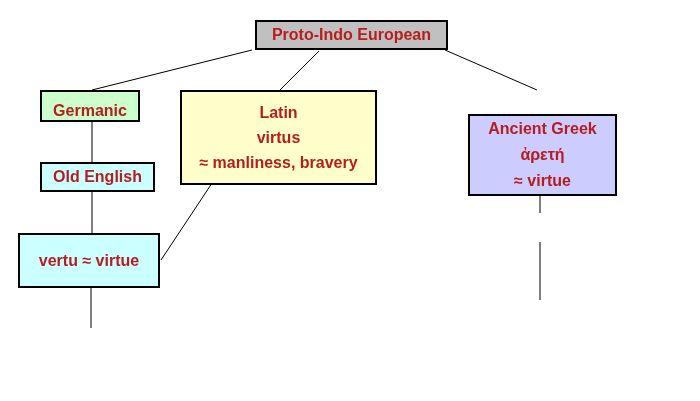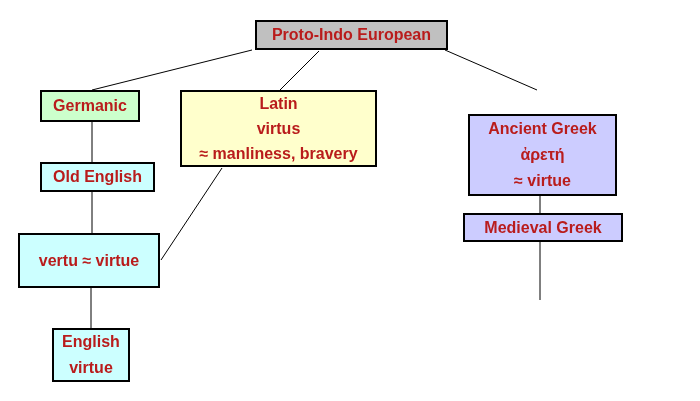--- a/index.html
+++ b/index.html
@@ -33,22 +33,22 @@
     display: flex;
     flex-direction: column;
     align-items: center;
     justify-content: center;
   }
   .nl { width: 100%; }
   .lh25 .nl { line-height: 25px; }
   .lh26 .nl { line-height: 26px; }
 
   #node-proto-indo-european { left: 255px; top: 20px;  width: 193px; height: 30px; background: var(--c-proto, #c0c0c0); }
-  #node-germanic            { left: 40px;  top: 90px;  width: 100px; height: 32px; background: var(--c-germanic, #ccffcc); }
-  #node-latin               { left: 180px; top: 90px;  width: 197px; height: 77px; background: var(--c-latin, #ffffcc); }
+  #node-germanic            { left: 40px;  top: 90px;  width: 100px; height: 32px; background: var(--c-germanic, #ccffcc); justify-content: flex-end; }
+  #node-latin               { left: 180px; top: 90px;  width: 197px; height: 95px; background: var(--c-latin, #ffffcc); }
   #node-ancient-greek       { left: 468px; top: 90px;  width: 149px; height: 82px; background: var(--c-greek, #ccccff); margin-top: 24px; }
   #node-old-english         { left: 40px;  top: 162px; width: 115px; height: 30px; background: var(--c-english, #ccffff); }
   #node-medieval-greek      { left: 463px; top: 213px; width: 160px; height: 29px; background: var(--c-greek, #ccccff); }
   #node-middle-english      { left: 18px;  top: 233px; width: 142px; height: 55px; background: var(--c-english, #ccffff); }
   #node-greek               { left: 397px; top: 300px; width: 286px; height: 80px; background: var(--c-greek, #ccccff); }
   #node-english             { left: 52px;  top: 328px; width: 78px;  height: 54px; background: var(--c-english, #ccffff); }
 </style>
 </head>
 <body>
 
@@ -83,27 +83,20 @@
   <div class="node lh26" id="node-ancient-greek">
     <div class="nl">Ancient Greek</div>
     <div class="nl">ἀρετή</div>
     <div class="nl">≈ virtue</div>
   </div>
 
   <div class="node" id="node-old-english">
     <div class="nl">Old English</div>
   </div>
 
-  <div class="node" id="node-medieval-greek">
-    <div class="nl">Medieval Greek</div>
-  </div>
 
   <div class="node lh26" id="node-middle-english">
     <div class="nl">vertu ≈ virtue</div>
   </div>
 
 
-  <div class="node lh26" id="node-english">
-    <div class="nl">English</div>
-    <div class="nl">virtue</div>
-  </div>
 
 </div>
 
 </body></html>

